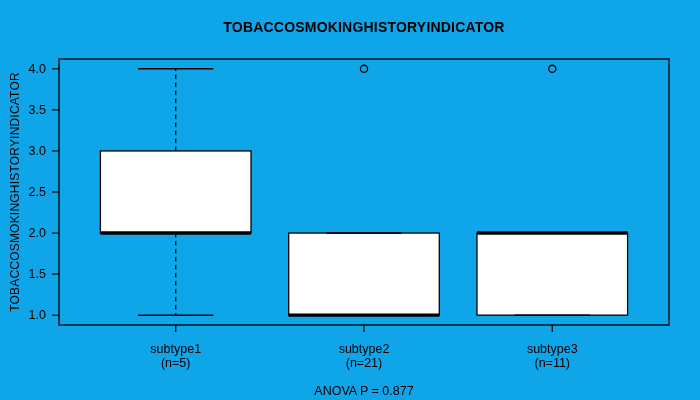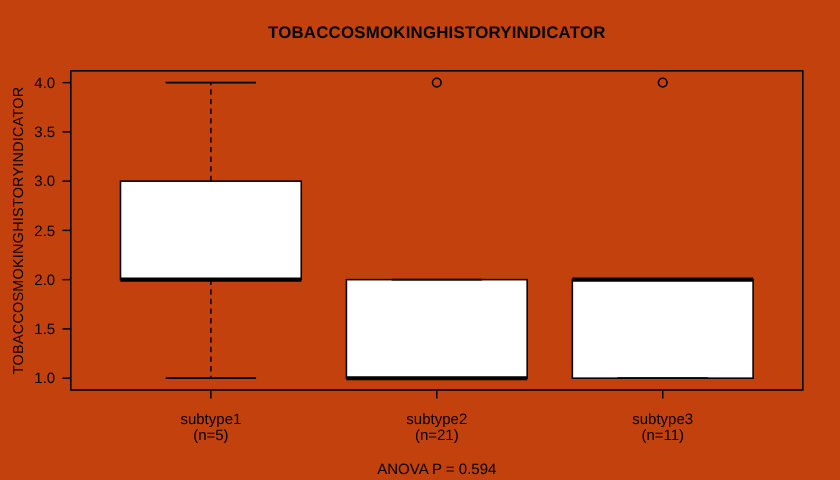--- a/index.html
+++ b/index.html
@@ -1,20 +1,20 @@
 <!DOCTYPE html>
 <html><head>
 <meta charset="utf-8">
 <style>
   html, body { margin: 0; padding: 0; background: #ffffff; }
   .canvas {
     position: relative;
     width: 700px;
     height: 400px;
-    background: #c2410c;
+    background: #0ea5e9;
     font-family: "Liberation Sans", sans-serif;
     overflow: hidden;
   }
   .chart-title {
     position: absolute;
     left: 59px;
     width: 610px;
     top: 19px;
     text-align: center;
     font-size: 14px;
@@ -90,14 +90,14 @@
       <circle cx="364" cy="68.85185185185186" r="3.6" fill="none" stroke="#000000" stroke-width="1.3"></circle>
       <line x1="552.2716049382716" y1="325" x2="552.2716049382716" y2="332" stroke="#000000" stroke-width="1.2"></line>
       <text x="552.2716049382716" y="353" text-anchor="middle" font-size="12.5">subtype3</text>
       <text x="552.2716049382716" y="366.5" text-anchor="middle" font-size="12.5">(n=11)</text>
       <rect x="476.96296296296293" y="233.0493827160494" width="150.61728395061726" height="82.09876543209876" fill="#ffffff" stroke="#000000" stroke-width="1.3"></rect>
       <line x1="514.6172839506173" y1="233.0493827160494" x2="589.9259259259259" y2="233.0493827160494" stroke="#000000" stroke-width="1.5"></line>
       <line x1="514.6172839506173" y1="315.14814814814815" x2="589.9259259259259" y2="315.14814814814815" stroke="#000000" stroke-width="1.5"></line>
       <line x1="476.96296296296293" y1="233.0493827160494" x2="627.5802469135803" y2="233.0493827160494" stroke="#000000" stroke-width="3.4"></line>
       <circle cx="552.2716049382716" cy="68.85185185185186" r="3.6" fill="none" stroke="#000000" stroke-width="1.3"></circle>
     </svg>
-  <div class="footer-note">ANOVA P = 0.594</div>
+  <div class="footer-note">ANOVA P = 0.877</div>
 </div>
 
 </body></html>

